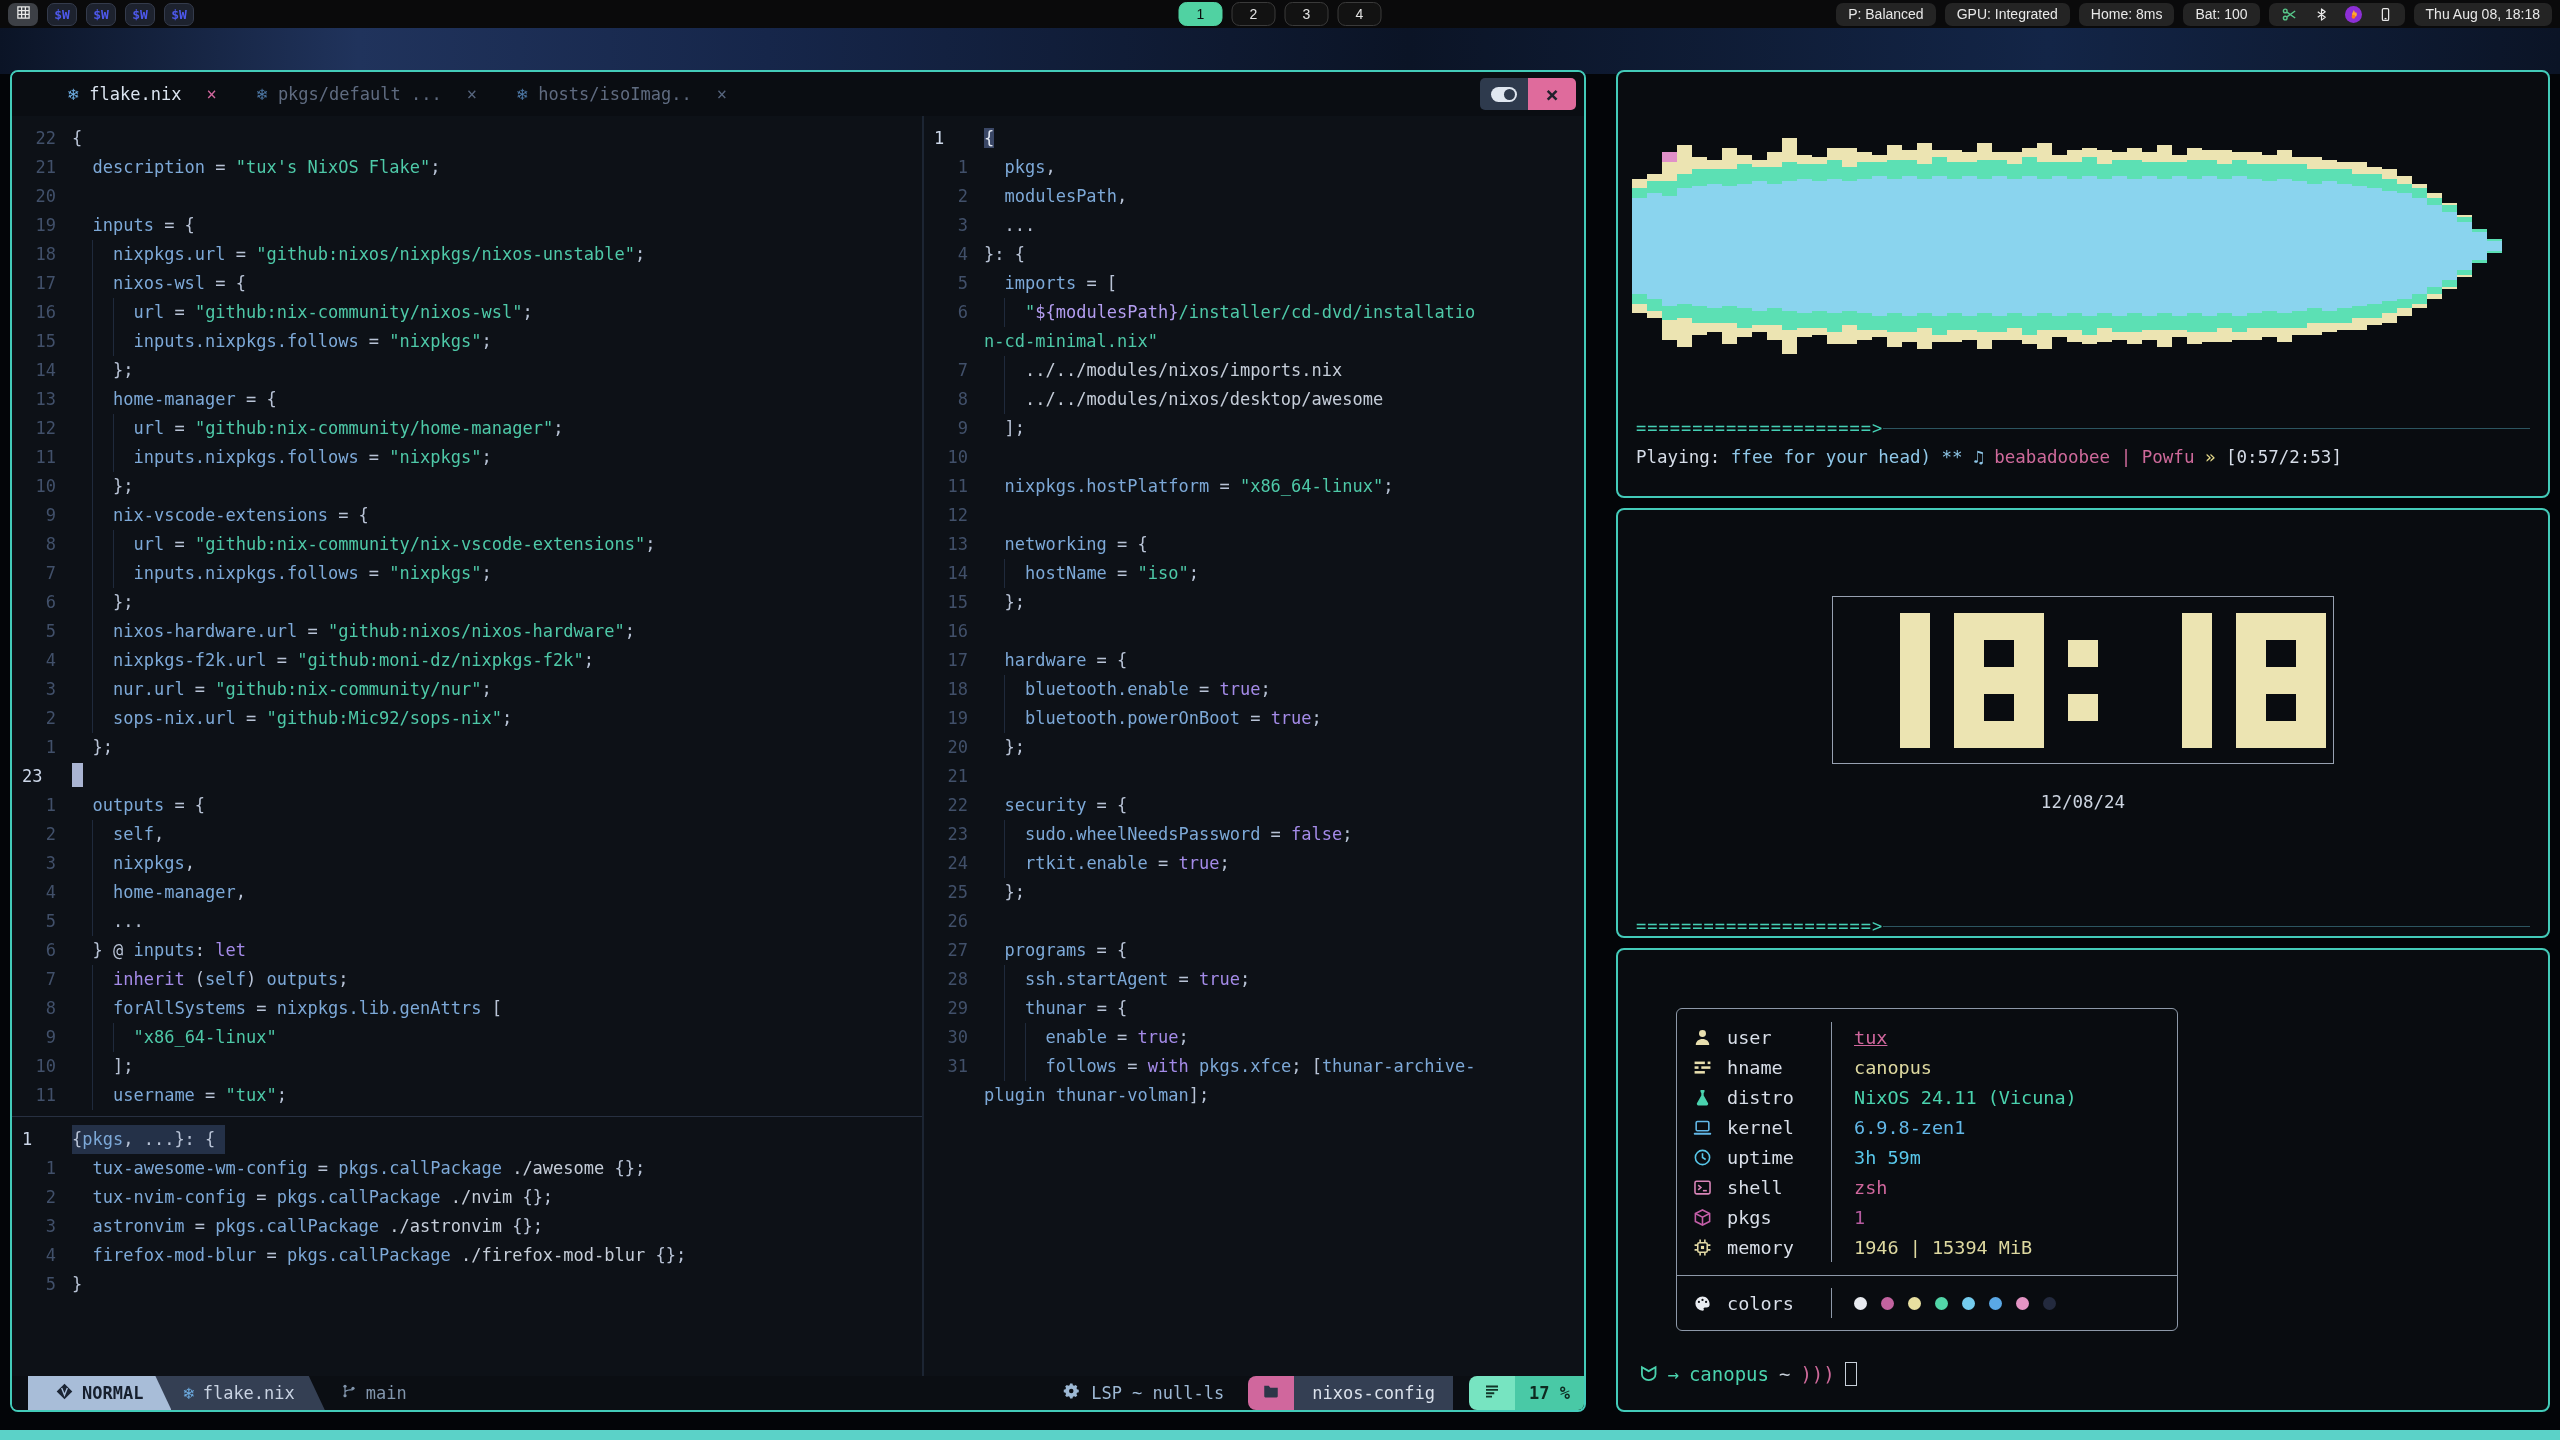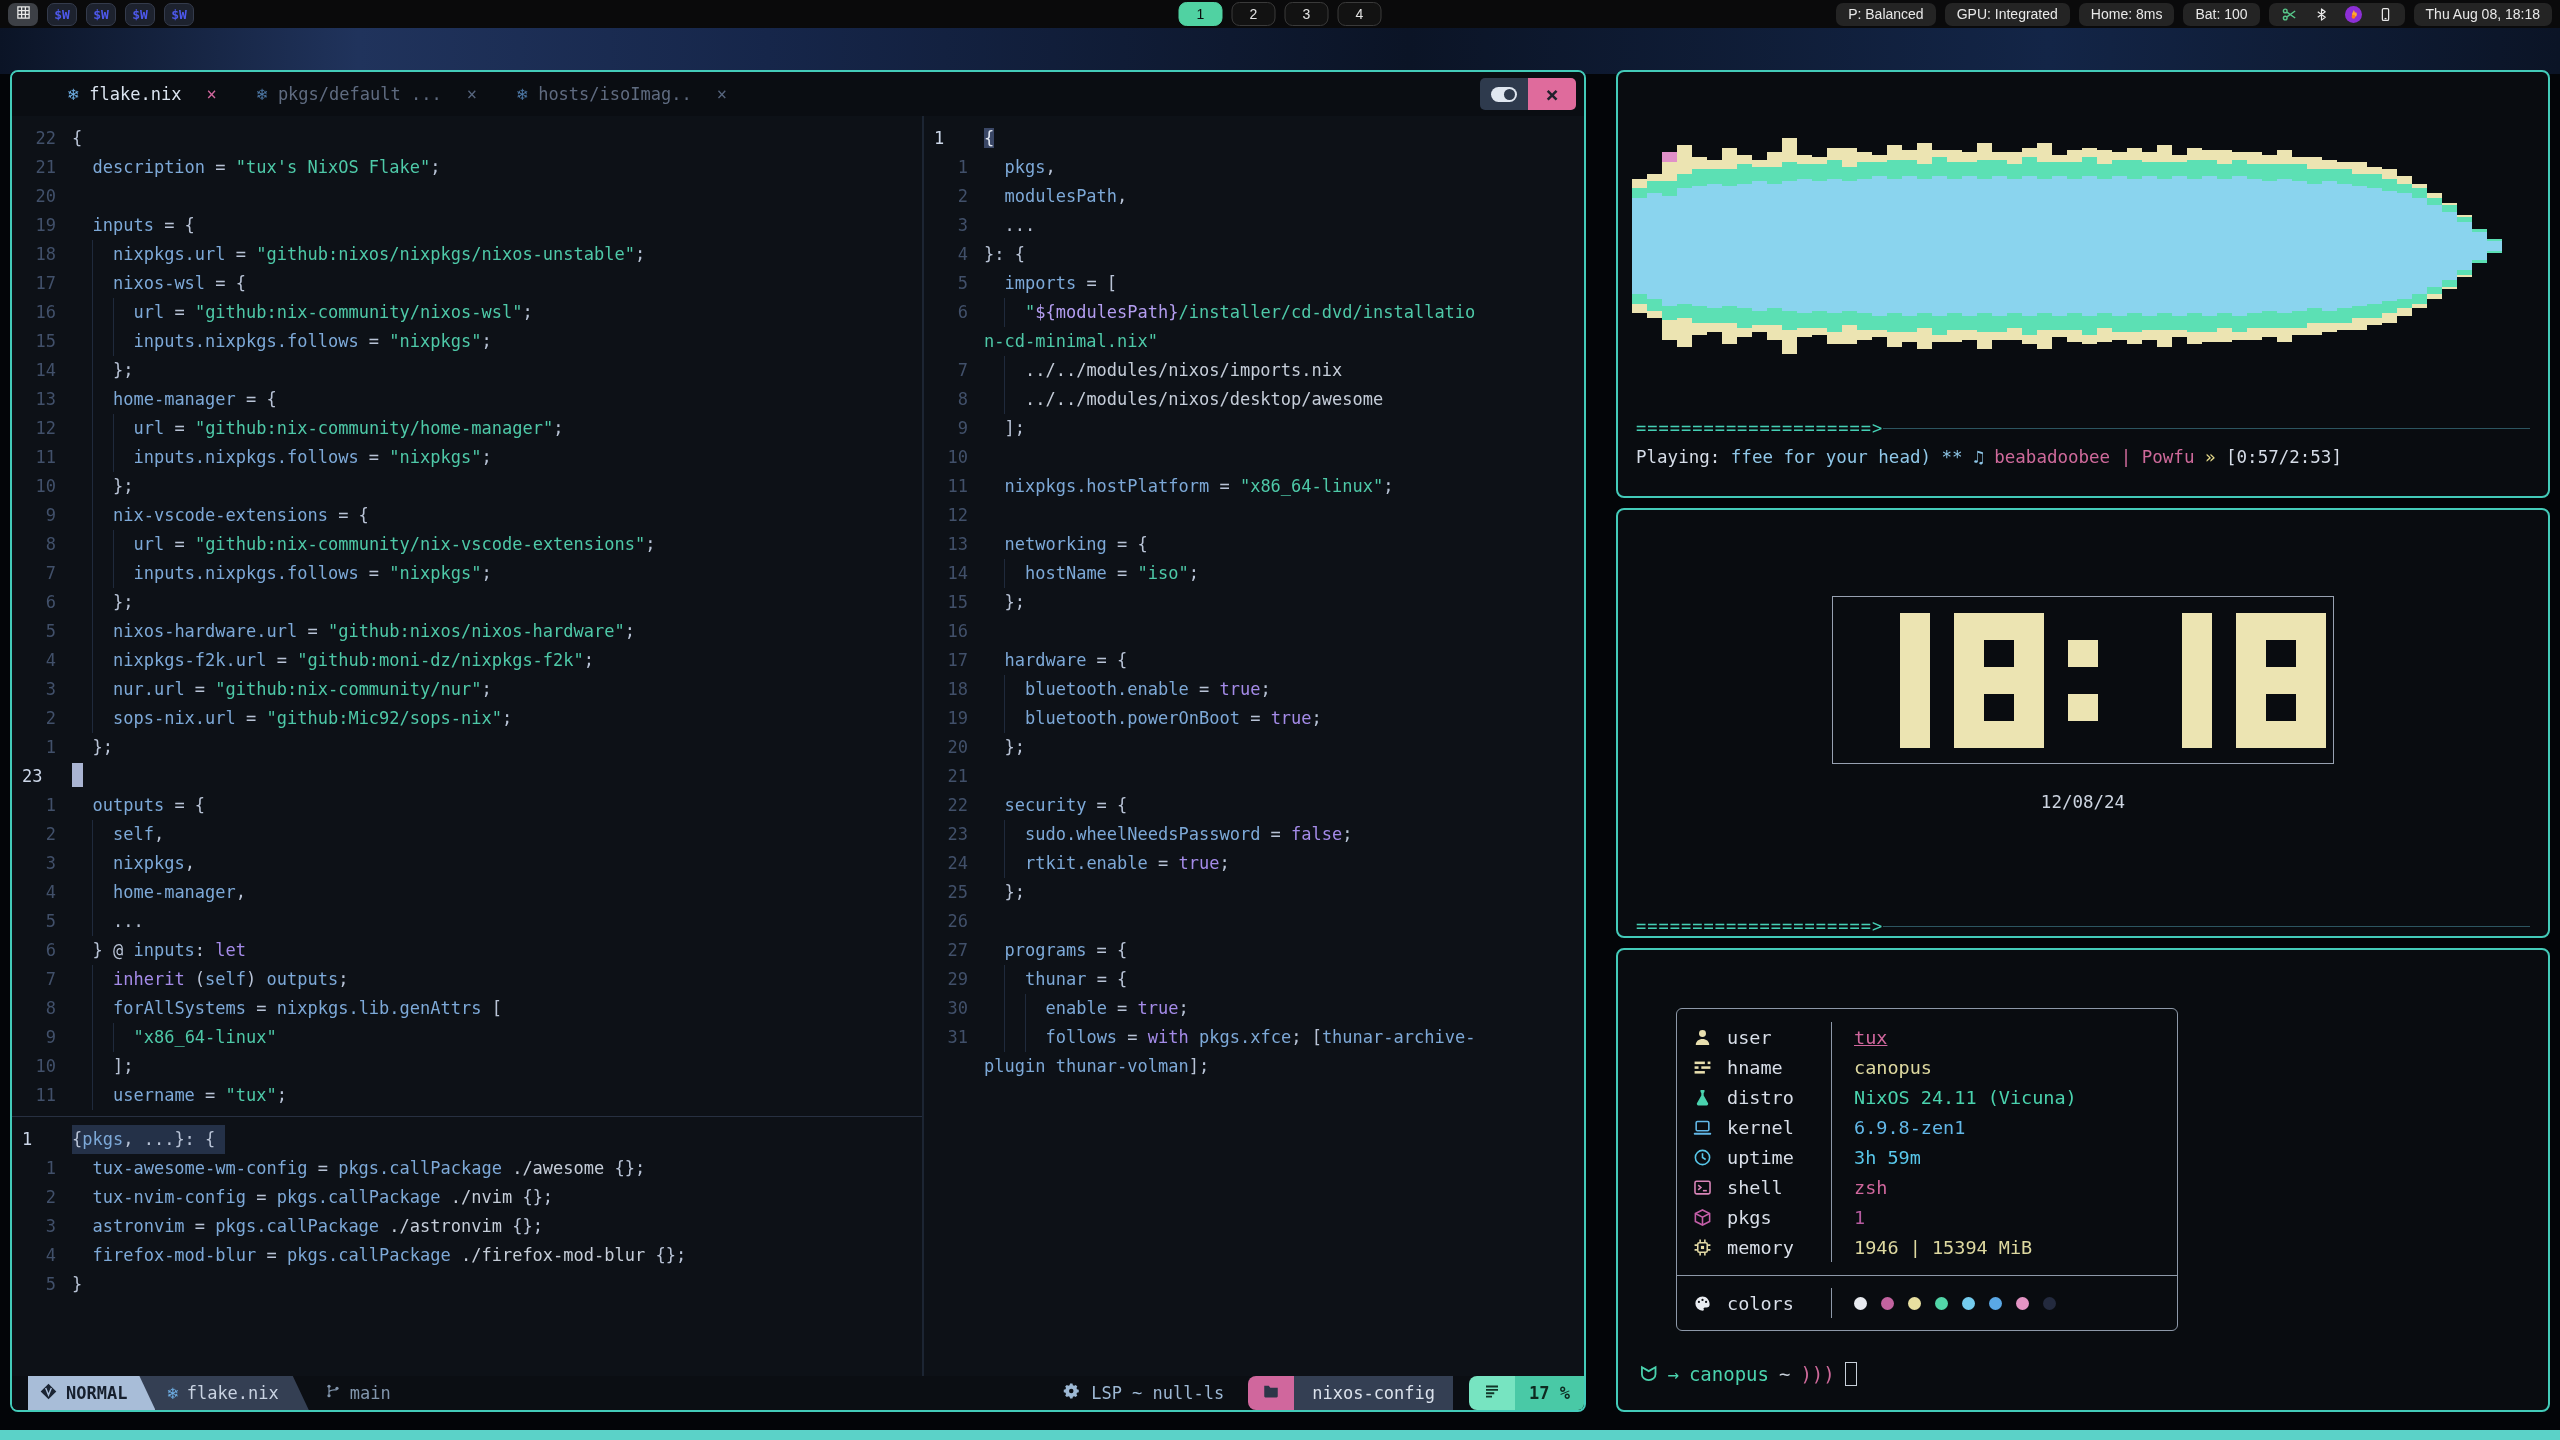--- a/index.html
+++ b/index.html
@@ -71,21 +71,21 @@
   .tok-v  { color:#b39df0; }
   .tok-c  { display:inline-block; width:11px; height:24px; background:#a9b4d2; vertical-align:-5px; }
   .tok-ci { background:#3a4766; color:#e2e8f2; }
   .hlline { background:#243148; display:inline-block; padding-right:10px; }
 
   
   .statusline { height:34px; flex:none; background:#0b0e13; display:flex; align-items:stretch;
     font-family:"DejaVu Sans Mono",monospace; font-size:17px; padding-left:16px; }
   .sl-left { display:flex; align-items:stretch; }
   .seg { display:flex; align-items:center; gap:9px; }
-  .seg.mode { background:#a8bdd8; color:#161f2d; font-weight:bold; padding:0 28px 0 12px;
+  .seg.mode { background:#a8bdd8; color:#161f2d; font-weight:bold; padding:0 28px 0 28px;
     clip-path:polygon(0 0, calc(100% - 16px) 0, 100% 100%, 0 100%); z-index:3; }
   .seg.file { background:#343f53; color:#c9d3e2; padding:0 30px 0 32px; margin-left:-20px;
     clip-path:polygon(0 0, calc(100% - 16px) 0, 100% 100%, 0 100%); z-index:2; }
   .seg.file .nixic { color:#6fb0e6; }
   .seg.branch { padding-left:16px; color:#8296ad; }
   .sl-right { margin-left:auto; display:flex; align-items:stretch; }
   .lsp { display:flex; align-items:center; gap:10px; color:#9db8d4; margin-right:24px; }
   .slpill { width:46px; display:flex; align-items:center; justify-content:center;
     border-radius:8px 0 0 8px; }
   .slpill.pinkp { background:#d0679d; }
@@ -308,20 +308,21 @@
         <div class="cl"><span class="g">18</span><span class="code"><span class="iu0">  </span><span class="iu">  </span><span class="tok-i">bluetooth.enable</span><span class="tok-p"> = </span><span class="tok-k">true</span><span class="tok-p">;</span></span></div>
         <div class="cl"><span class="g">19</span><span class="code"><span class="iu0">  </span><span class="iu">  </span><span class="tok-i">bluetooth.powerOnBoot</span><span class="tok-p"> = </span><span class="tok-k">true</span><span class="tok-p">;</span></span></div>
         <div class="cl"><span class="g">20</span><span class="code"><span class="iu0">  </span><span class="tok-p">};</span></span></div>
         <div class="cl"><span class="g">21</span><span class="code"></span></div>
         <div class="cl"><span class="g">22</span><span class="code"><span class="iu0">  </span><span class="tok-i">security</span><span class="tok-p"> = {</span></span></div>
         <div class="cl"><span class="g">23</span><span class="code"><span class="iu0">  </span><span class="iu">  </span><span class="tok-i">sudo.wheelNeedsPassword</span><span class="tok-p"> = </span><span class="tok-k">false</span><span class="tok-p">;</span></span></div>
         <div class="cl"><span class="g">24</span><span class="code"><span class="iu0">  </span><span class="iu">  </span><span class="tok-i">rtkit.enable</span><span class="tok-p"> = </span><span class="tok-k">true</span><span class="tok-p">;</span></span></div>
         <div class="cl"><span class="g">25</span><span class="code"><span class="iu0">  </span><span class="tok-p">};</span></span></div>
         <div class="cl"><span class="g">26</span><span class="code"></span></div>
         <div class="cl"><span class="g">27</span><span class="code"><span class="iu0">  </span><span class="tok-i">programs</span><span class="tok-p"> = {</span></span></div>
+        <div class="cl"><span class="g">28</span><span class="code"><span class="iu0">  </span><span class="iu">  </span><span class="tok-i">ssh.startAgent</span><span class="tok-p"> = </span><span class="tok-k">true</span><span class="tok-p">;</span></span></div>
         <div class="cl"><span class="g">29</span><span class="code"><span class="iu0">  </span><span class="iu">  </span><span class="tok-i">thunar</span><span class="tok-p"> = {</span></span></div>
         <div class="cl"><span class="g">30</span><span class="code"><span class="iu0">  </span><span class="iu">  </span><span class="iu">  </span><span class="tok-i">enable</span><span class="tok-p"> = </span><span class="tok-k">true</span><span class="tok-p">;</span></span></div>
         <div class="cl"><span class="g">31</span><span class="code"><span class="iu0">  </span><span class="iu">  </span><span class="iu">  </span><span class="tok-i">follows</span><span class="tok-p"> = </span><span class="tok-k">with</span><span class="tok-p"> </span><span class="tok-i">pkgs.xfce</span><span class="tok-p">; [</span><span class="tok-i">thunar-archive-</span></span></div>
         <div class="cl"><span class="g"></span><span class="code"><span class="tok-i">plugin</span><span class="tok-p"> </span><span class="tok-i">thunar-volman</span><span class="tok-p">];</span></span></div>
       </div>
   </div>
   <div class="statusline">
     <div class="sl-left">
       <span class="seg mode">
         <span>

